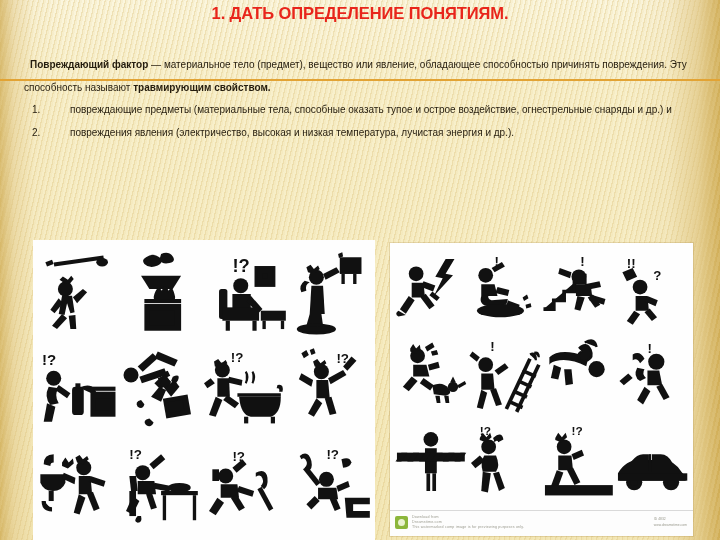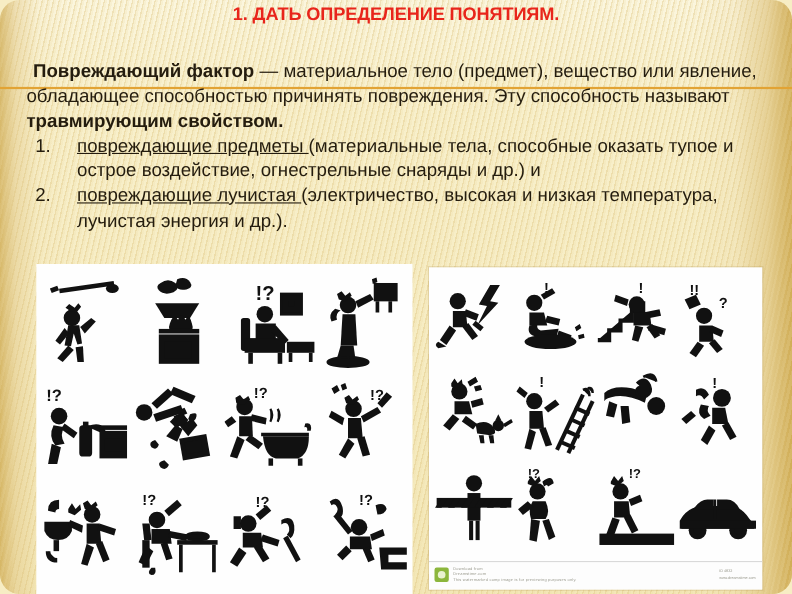--- a/index.html
+++ b/index.html
@@ -22,21 +22,20 @@
     width: 720px;
     height: 540px;
     overflow: hidden;
     background:
       
       linear-gradient(to left, rgba(204,166,74,0.90) 0px, rgba(214,181,102,0.55) 22px, rgba(228,204,147,0.18) 52px, rgba(247,237,196,0) 90px),
       
       linear-gradient(to right, rgba(204,166,74,0.75) 0px, rgba(220,190,120,0.42) 14px, rgba(238,219,168,0.14) 34px, rgba(247,237,196,0) 62px),
       
       linear-gradient(to bottom, #fbf6de 0%, #f8f0cc 16%, #f6ecc2 60%, #f3e7b6 100%);
-    border-radius: 18px;
   }
 
   
   #texture {
     position: absolute;
     inset: 0;
     pointer-events: none;
     background-image: repeating-linear-gradient(
       103deg,
       rgba(226,203,143,0.00) 0px,
@@ -79,21 +78,21 @@
   }
 
   
   #body-copy {
     position: absolute;
     left: 24px;
     top: 54px;
     width: 690px;
     z-index: 6;
     color: #241c0e;
-    font-size: 17px;
+    font-size: 10px;
     line-height: 22.6px;
     font-family: "Liberation Sans", sans-serif;
   }
   #body-copy p { text-indent: 6px; }
   #body-copy .b { font-weight: bold; }
 
   
   ol#factor-list {
     margin: 0;
     padding: 0;
@@ -106,21 +105,21 @@
     counter-increment: fl;
   }
   ol#factor-list > li::before {
     content: counter(fl) ".";
     position: absolute;
     left: 8px;
     top: 0;
     width: 22px;
     text-align: left;
   }
-  .u { text-decoration: underline; text-underline-offset: 1px; }
+  .u { text-underline-offset: 1px; }
 
   
   .pic {
     position: absolute;
     background: #fefefe;
     overflow: hidden;
     z-index: 3;
   }
   #pic-left  { left: 33px;  top: 240px; width: 342px; height: 300px; }
   #pic-right { left: 390px; top: 243px; width: 303px; height: 293px;
@@ -169,21 +168,21 @@
   <div id="rule"></div>
 
   <div id="title">1. ДАТЬ ОПРЕДЕЛЕНИЕ ПОНЯТИЯМ.</div>
 
   <div id="body-copy">
     <p><span class="b">Повреждающий фактор</span><span> — материальное тело (предмет), вещество или явление, обладающее способностью причинять повреждения. Эту способность называют </span><span class="b">травмирующим свойством.</span></p>
 
 
     <ol id="factor-list">
       <li><span class="u">повреждающие предметы </span><span>(материальные тела, способные оказать тупое и острое воздействие, огнестрельные снаряды и др.) и</span></li>
-      <li><span class="u">повреждающие лучистая </span><span>(электричество, высокая и низкая температура, лучистая энергия и др.).</span></li>
+      <li><span class="u">повреждения явления </span><span>(электричество, высокая и низкая температура, лучистая энергия и др.).</span></li>
     </ol>
   </div>
 
   <div class="pic" id="pic-left">
     <div class="pgrid" id="grid-left">
 
       <div class="cell">
         <svg viewBox="0 0 100 100">
             <g>
           <path d="M20 8 h60 v5 H20z" transform="rotate(-8 50 10)"></path>

